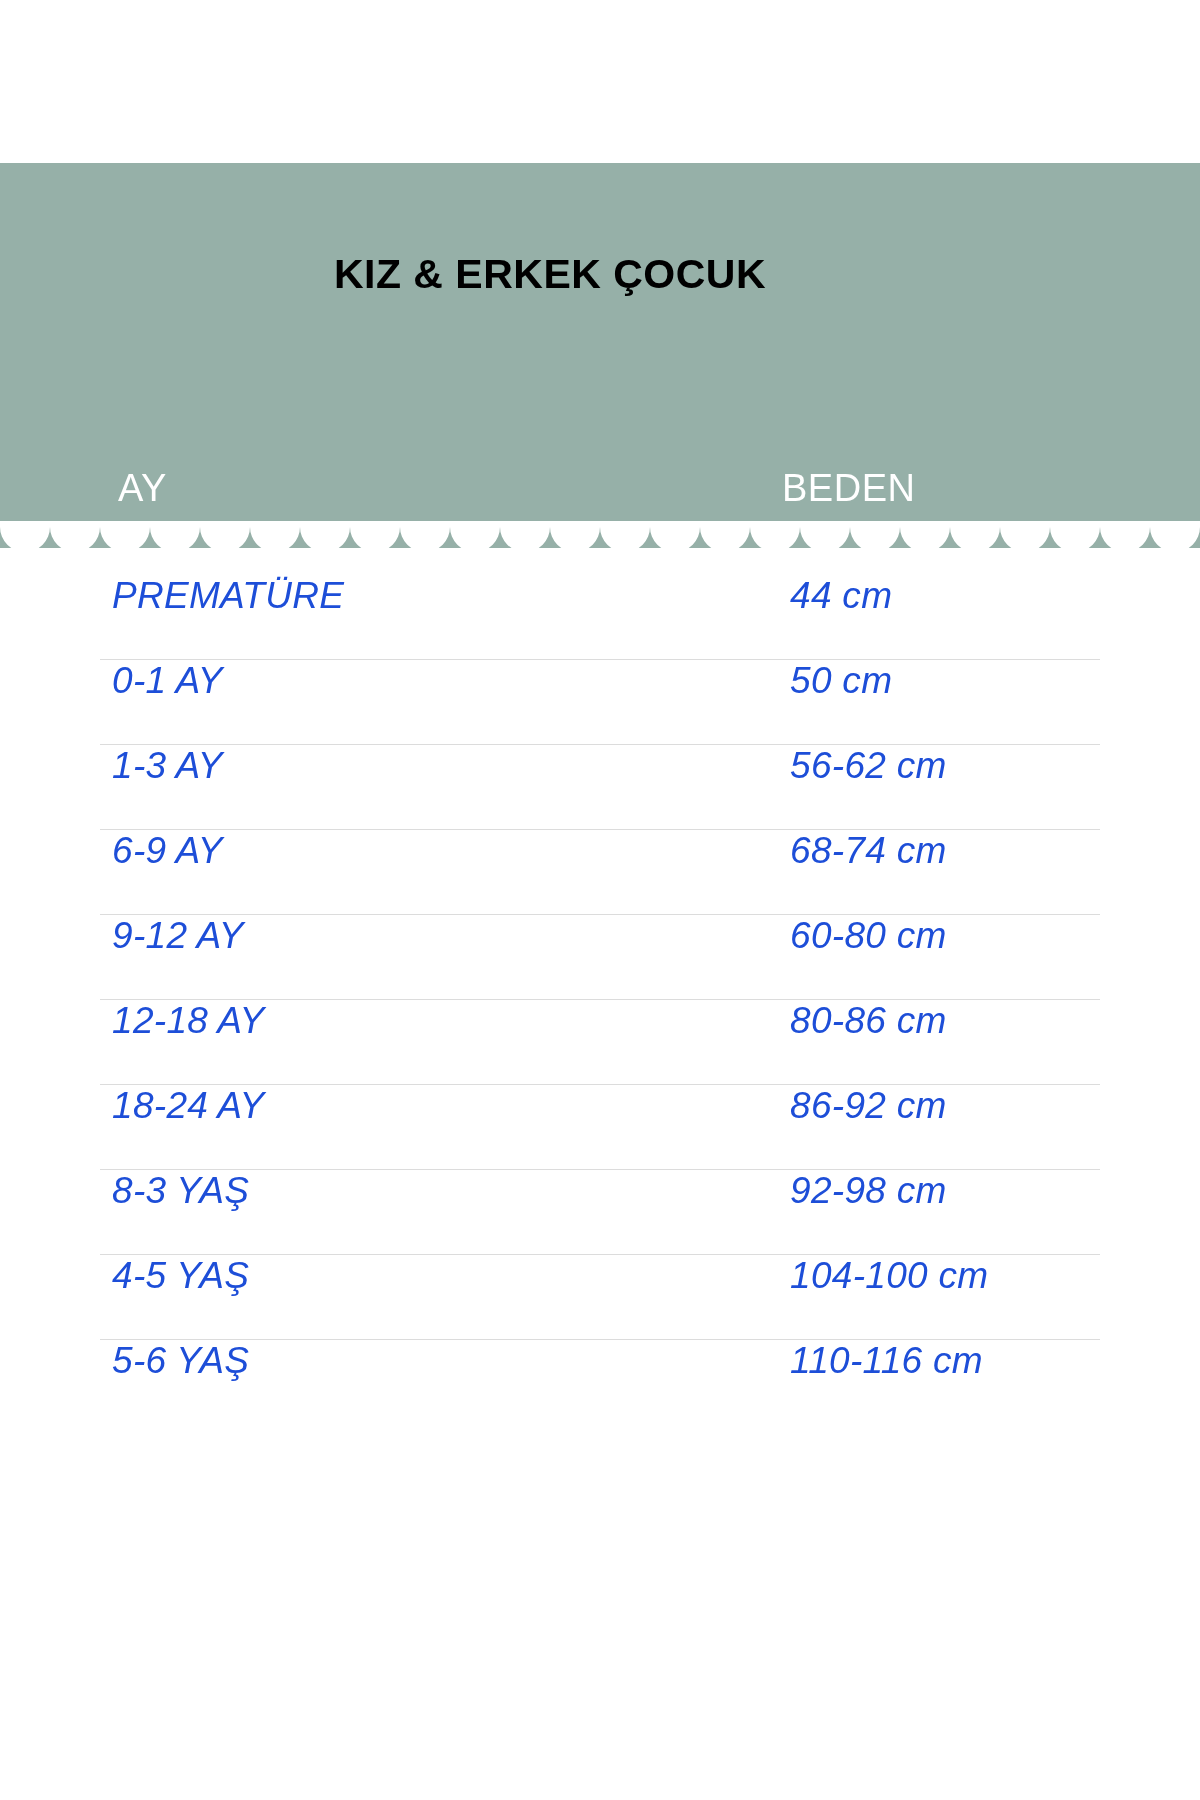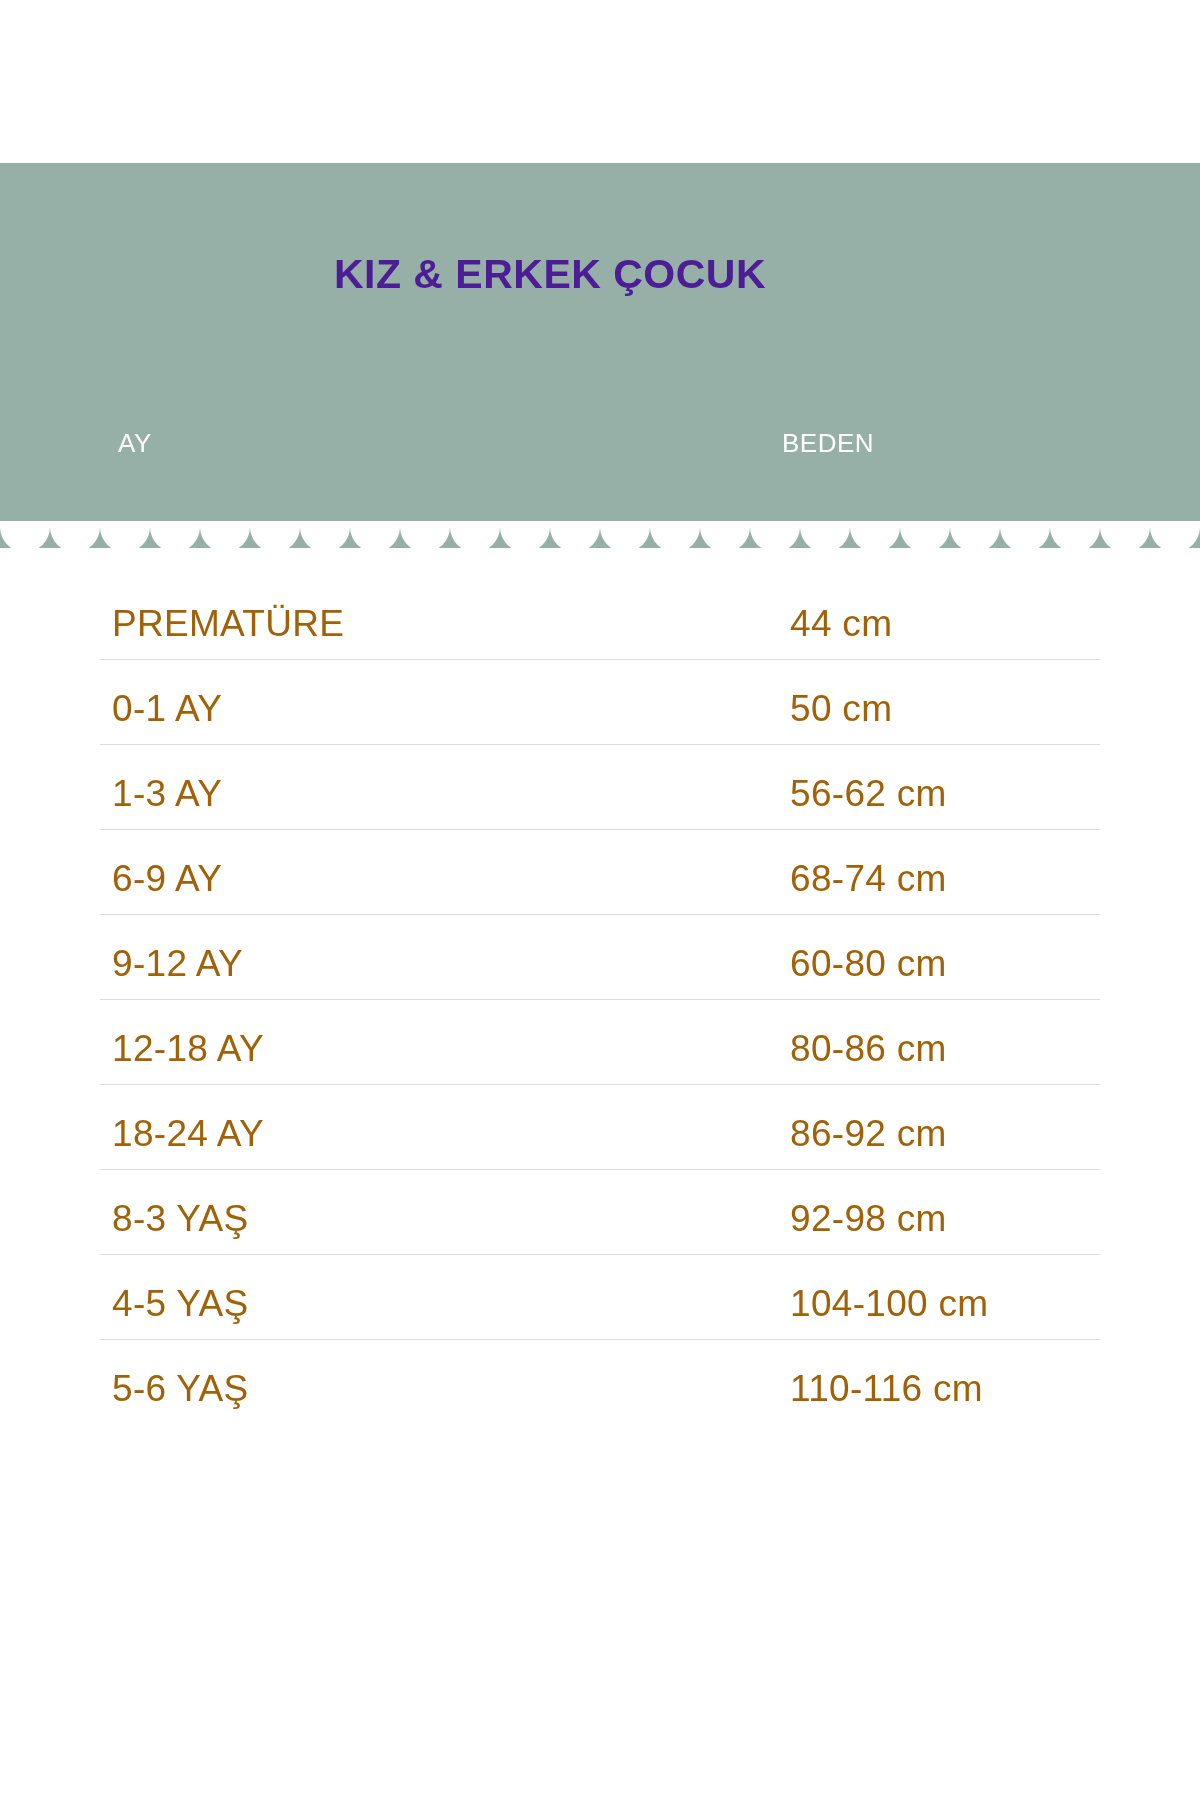--- a/index.html
+++ b/index.html
@@ -30,42 +30,43 @@
     height: 385px;
     background: #96b0a8;
   }
 
   .title-block {
     position: absolute;
     left: 0;
     top: 85px;
     width: 1100px;
     text-align: center;
-    color: #4c1d95;
+    color: #000000;
     font-weight: bold;
     font-size: 41px;
     line-height: 1.30;
     letter-spacing: 0.5px;
   }
   .title-line {
     display: block;
   }
 
   .col-head-row {
     position: absolute;
     left: 0;
     top: 265px;
     width: 1200px;
     height: 62px;
   }
   .col-head {
     position: absolute;
     color: #ffffff;
-    font-size: 26px;
+    font-size: 38px;
     letter-spacing: 0.5px;
+    margin-top: 39px;
   }
   .col-head.ay   { left: 118px; top: 0; }
   .col-head.beden{ left: 782px; top: 0; }
 
   
   .scallop {
     position: absolute;
     left: 0;
     top: 521px;   
     width: 1200px;
@@ -83,25 +84,26 @@
   .row {
     position: relative;
     height: 84px;
     border-bottom: 1.5px solid #dcdcdc;
   }
   .row:last-child {
     border-bottom: none;
   }
   .cell {
     position: absolute;
-    top: 28px;
-    color: #a16207;
+    top: 0;
+    color: #1d4ed8;
     font-size: 37px;
     letter-spacing: 0.3px;
     white-space: nowrap;
+    font-style: italic;
   }
   .cell.age  { left: 12px; }
   .cell.size { left: 690px; text-align: right; }
 </style>
 </head>
 <body>
 
 <div class="page">
 
   <div class="header-panel">

